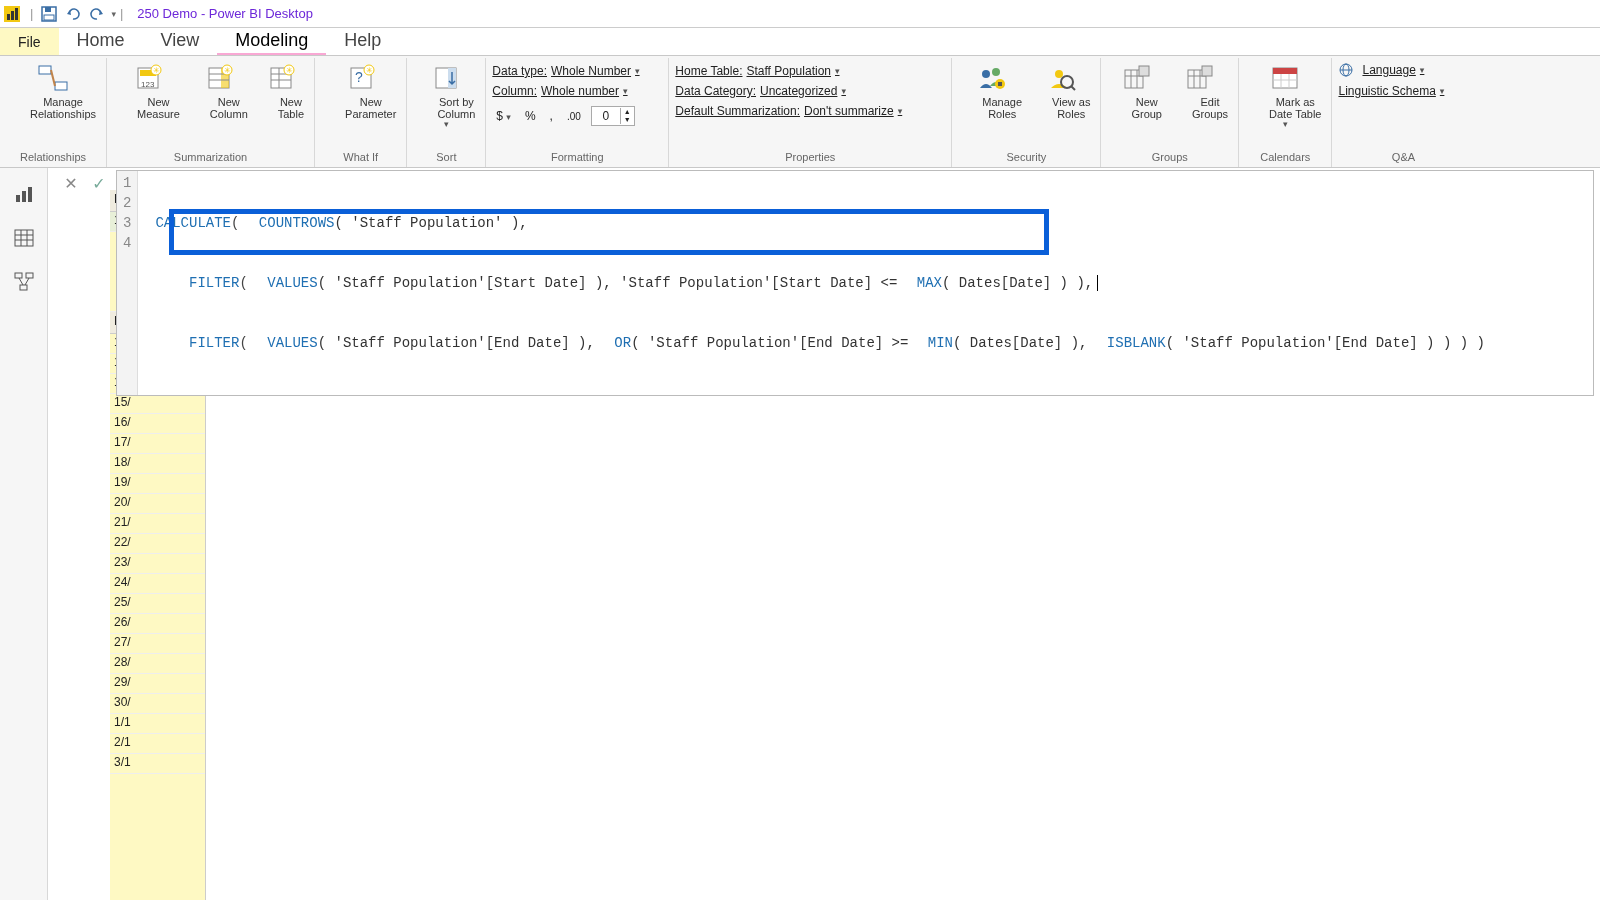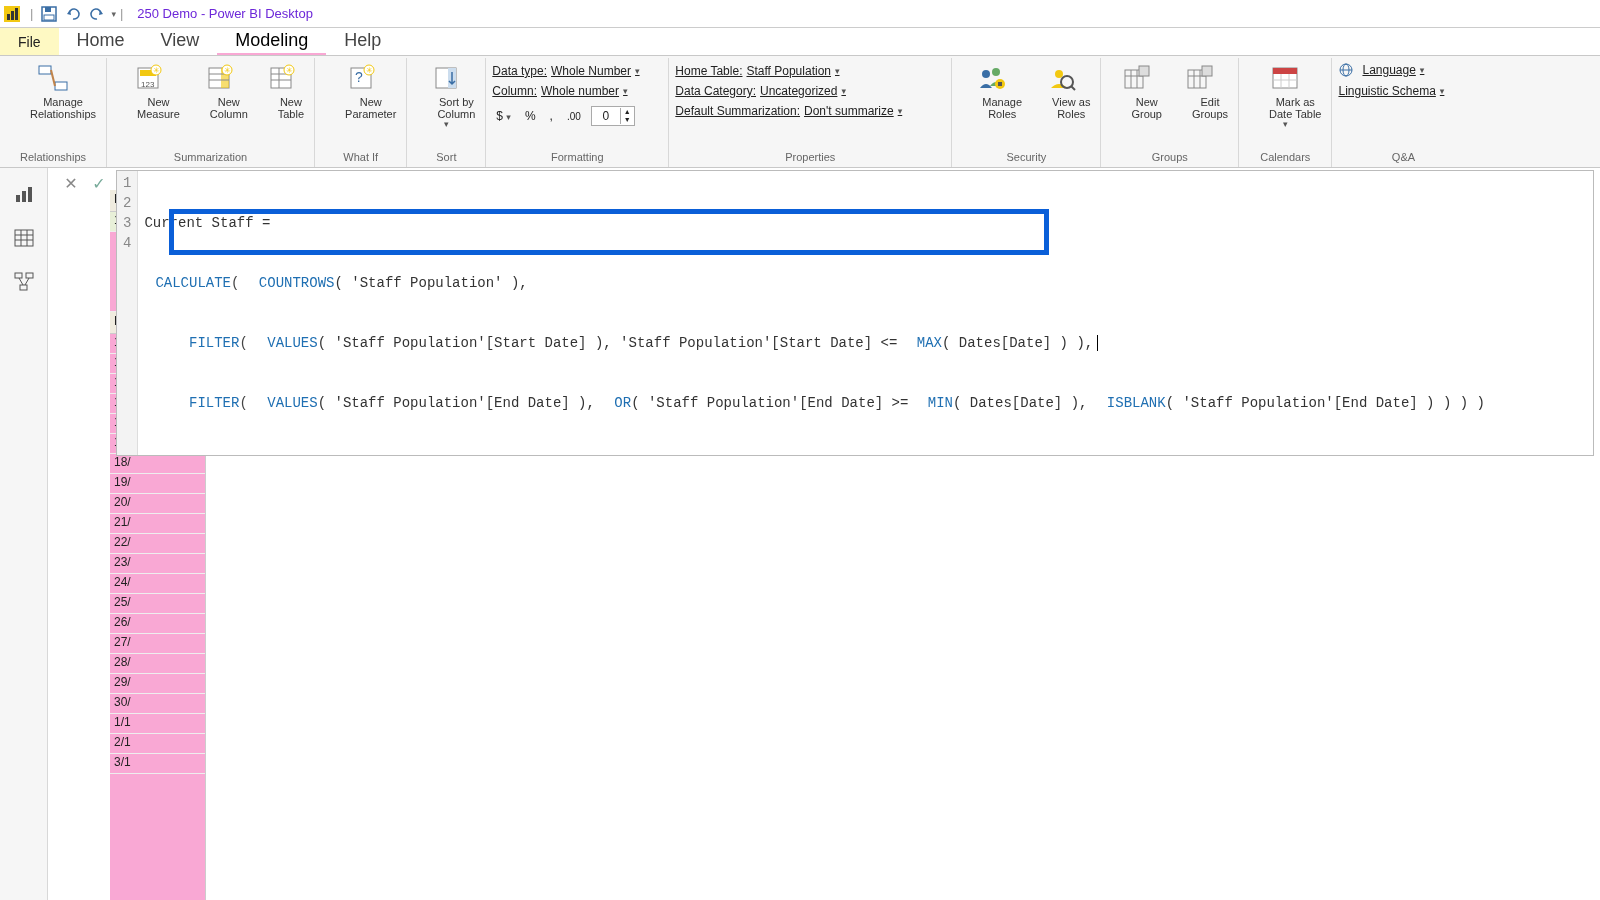--- a/index.html
+++ b/index.html
@@ -60,21 +60,21 @@
   .code-lines { padding: 2px 6px; flex: 1; white-space: pre; overflow: hidden; }
   .code-lines .line { height: 20px; }
   .kw-func { color: #1f6fb2; margin-left: 11px; }
   .kw-op { color: #444; }
   .kw-id { color: #333; }
   .code-cursor { display:inline-block; width:1px; height:16px; background:#000; vertical-align:middle; margin-left:4px; }
   
   .highlight-box { position: absolute; border: 5px solid #0a5fd8; pointer-events: none; }
   
   
-  .data-strip { position: absolute; left: 62px; top: 22px; width: 96px; bottom: 0; border-right: 1px solid #ccc; background: #f9a8d4; font-size: 12px; }
+  .data-strip { position: absolute; left: 62px; top: 22px; width: 96px; bottom: 0; border-right: 1px solid #ccc; background: #fef9c3; font-size: 12px; }
   .data-strip .hdr { height: 22px; padding: 2px 4px; background: #f0ecdf; border-bottom: 1px solid #ccc; }
   .data-strip .cell { height: 20px; padding: 1px 4px; border-bottom: 1px solid #eee; overflow: hidden; white-space: nowrap; }
   .data-strip .first-cell { background: #e8f0d8; }
   .data-strip .spacer { height: 80px; border-bottom: 1px solid #eee; }
   
   svg { display: block; }
 </style>
 </head>
 <body>
 
@@ -444,21 +444,20 @@
         <div class="act ok">✓</div>
       </div>
       <div class="code-editor">
         <div class="gutter">
           <div>1</div>
             <div>2</div>
             <div>3</div>
             <div>4</div>
         </div>
         <div class="code-lines">
-          <div class="line"><span class="kw-id">Current Staff =</span></div>
           <div class="line"><span class="kw-func">CALCULATE</span><span class="kw-op">( </span><span class="kw-func">COUNTROWS</span><span class="kw-id">( 'Staff Population' ),</span></div>
           <div class="line"><span>    </span><span class="kw-func">FILTER</span><span class="kw-op">( </span><span class="kw-func">VALUES</span><span class="kw-id">( 'Staff Population'[Start Date] ), 'Staff Population'[Start Date] &lt;= </span><span class="kw-func">MAX</span><span class="kw-id">( Dates[Date] ) ),</span><span class="code-cursor"></span></div>
           <div class="line"><span>    </span><span class="kw-func">FILTER</span><span class="kw-op">( </span><span class="kw-func">VALUES</span><span class="kw-id">( 'Staff Population'[End Date] ), </span><span class="kw-func">OR</span><span class="kw-id">( 'Staff Population'[End Date] &gt;= </span><span class="kw-func">MIN</span><span class="kw-id">( Dates[Date] ), </span><span class="kw-func">ISBLANK</span><span class="kw-id">( 'Staff Population'[End Date] ) ) ) )</span></div>
         </div>
 
         <div class="highlight-box" style="top:38px; left:52px; width:880px; height:46px;"></div>
       </div>
     </div>
 
   </div>

